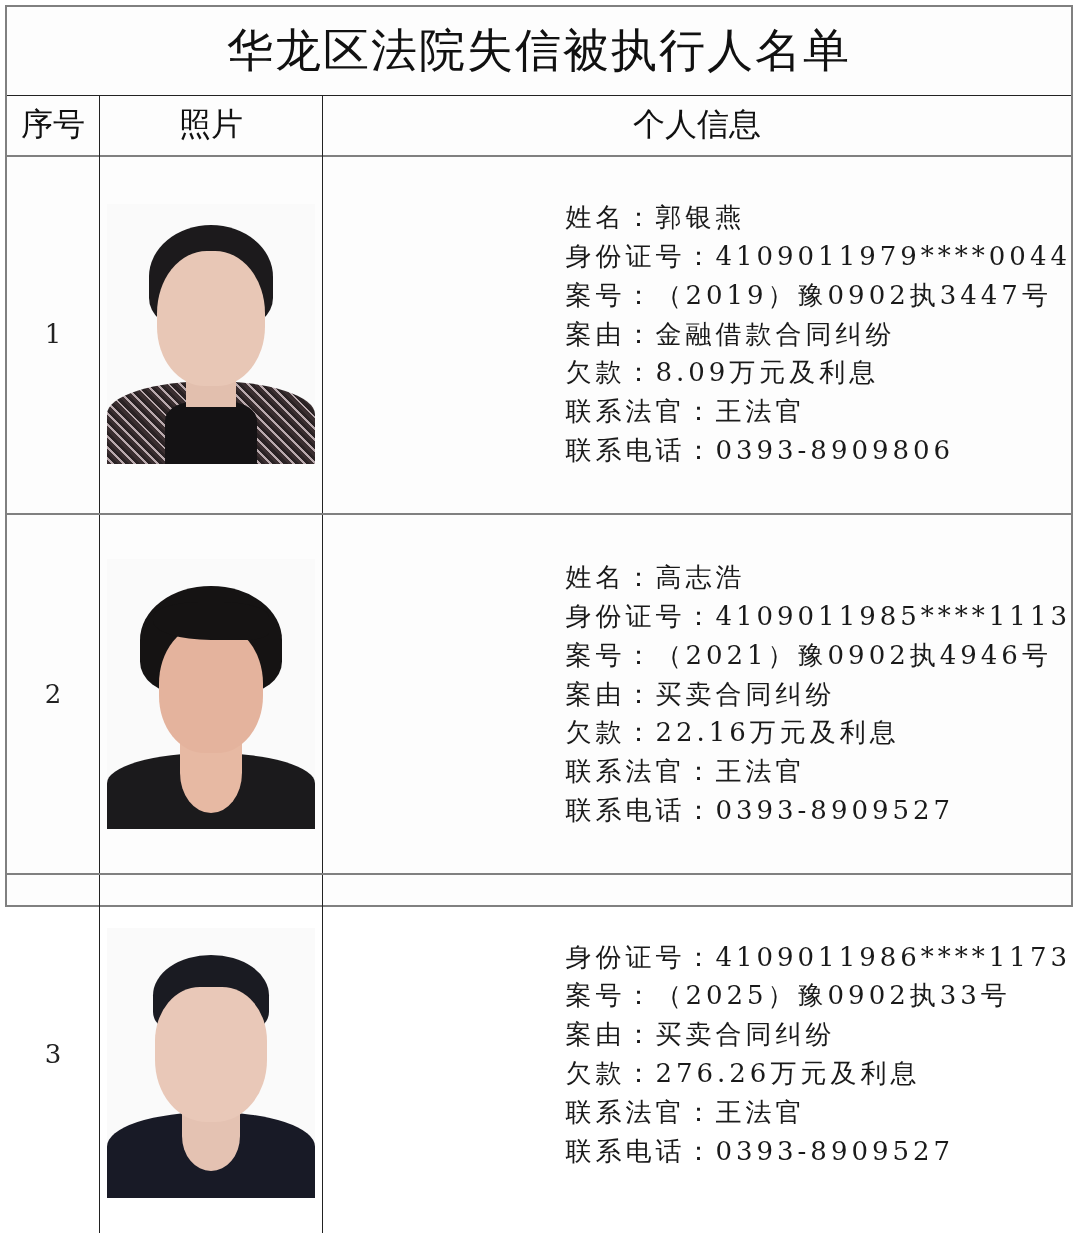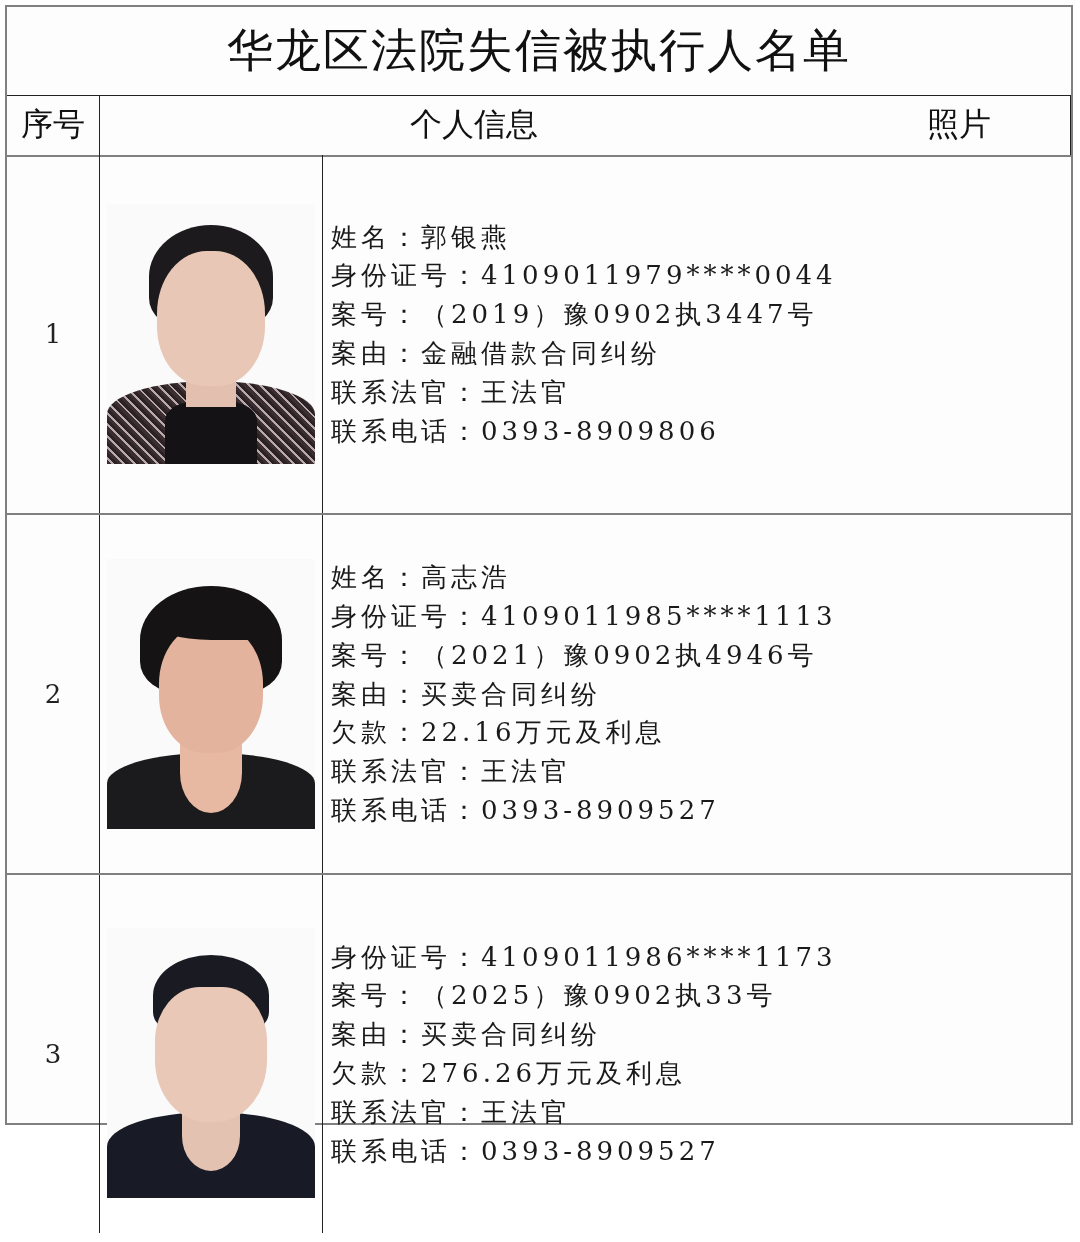--- a/index.html
+++ b/index.html
@@ -1,18 +1,18 @@
 <!DOCTYPE html>
 <html><head>
   <meta charset="utf-8">
   <style>
     html, body { margin: 0; padding: 0; background: #ffffff; }
     body { width: 1080px; height: 1242px; position: relative; overflow: hidden;
            font-family: "DejaVu Serif", "Liberation Serif", serif; color: #111; }
-    .sheet { position: absolute; left: 5px; top: 5px; width: 1068px; height: 1120px;
+    .sheet { position: absolute; left: 5px; top: 5px; width: 1068px; height: 902px;
              border: 2px solid #808080; box-sizing: border-box; background: #fdfdfd; }
     .title-row { position: absolute; left: 0; top: 0; width: 100%; height: 88px;
                  border-bottom: 1.5px solid #222; display: flex; align-items: center; justify-content: center; }
     .title { font-family: "DejaVu Sans", "Liberation Sans", sans-serif; font-size: 46px; letter-spacing: 2px; color: #111; }
     .header-row { position: absolute; left: 0; top: 88px; width: 100%; height: 60px;
                   border-bottom: 2px solid #808080; display: flex; }
     .cell { box-sizing: border-box; display: flex; align-items: center; justify-content: center; }
     .c1 { width: 93px; border-right: 1.5px solid #222; }
     .c2 { width: 223px; border-right: 1.5px solid #222; }
     .c3 { flex: 1; }
@@ -20,41 +20,41 @@
     .data-row { position: absolute; left: 0; width: 100%; height: 360px; display: flex;
                 border-bottom: 2px solid #808080; box-sizing: border-box; }
     .data-row.last { border-bottom: none; }
     .seq { font-size: 26px; color: #222; }
     .photo { width: 208px; position: relative; overflow: hidden; background: #f4f4f6; }
     .photo .bg { position: absolute; inset: 0; background: #fafafa; }
     .photo .body { position: absolute; left: 0; right: 0; bottom: 0; height: 32%; border-radius: 50% 50% 0 0 / 40% 40% 0 0; }
     .photo .neck { position: absolute; left: 38%; width: 24%; bottom: 20%; height: 22%; }
     .photo .face { position: absolute; left: 24%; width: 52%; top: 20%; height: 52%; border-radius: 46% 46% 44% 44%; }
     .photo .hair { position: absolute; left: 20%; width: 60%; top: 10%; height: 34%; border-radius: 50% 50% 30% 30%; }
-    .info { flex: 1; justify-content: flex-start; align-items: center; padding-left: 8px; }
+    .info { flex: 1; justify-content: flex-end; align-items: center; padding-left: 8px; }
     .info-lines { display: flex; flex-direction: column; gap: 0; }
     .line { font-size: 26px; line-height: 38.8px; letter-spacing: 4px; white-space: nowrap; color: #1a1a1a; }
   </style>
 </head>
 <body>
 
 <div class="sheet">
   <div class="title-row">
     <span class="title">华龙区法院失信被执行人名单</span>
   </div>
 
   <div class="header-row">
     <div class="cell c1">
       <span class="hdr">序号</span>
     </div>
+    <div class="cell c2">
+      <span class="hdr">照片</span>
+    </div>
     <div class="cell c3">
       <span class="hdr">个人信息</span>
-    </div>
-    <div class="cell c2">
-      <span class="hdr">照片</span>
     </div>
   </div>
 
   <div class="data-row" style="top:148px;">
     <div class="cell c1">
       <span class="seq">1</span>
     </div>
     <div class="cell c2">
       <div class="photo" style="height:260px;">
         <div class="bg"></div>
@@ -64,20 +64,21 @@
         <div class="hair" style="background:#1c1a1c;top:8%;height:40%;"></div>
         <div class="face" style="background:#e8c7b6;top:18%;"></div>
       </div>
     </div>
     <div class="cell c3 info">
       <div class="info-lines">
         <div class="line"><span>姓名：</span><span>郭银燕</span></div>
         <div class="line"><span>身份证号：</span><span>4109011979****0044</span></div>
         <div class="line"><span>案号：</span><span>（2019）豫0902执3447号</span></div>
         <div class="line"><span>案由：</span><span>金融借款合同纠纷</span></div>
+        <div class="line"><span>欠款：</span><span>8.09万元及利息</span></div>
         <div class="line"><span>联系法官：</span><span>王法官</span></div>
         <div class="line"><span>联系电话：</span><span>0393-8909806</span></div>
       </div>
     </div>
   </div>
 
   <div class="data-row" style="top:508px;">
     <div class="cell c1">
       <span class="seq">2</span>
     </div>

